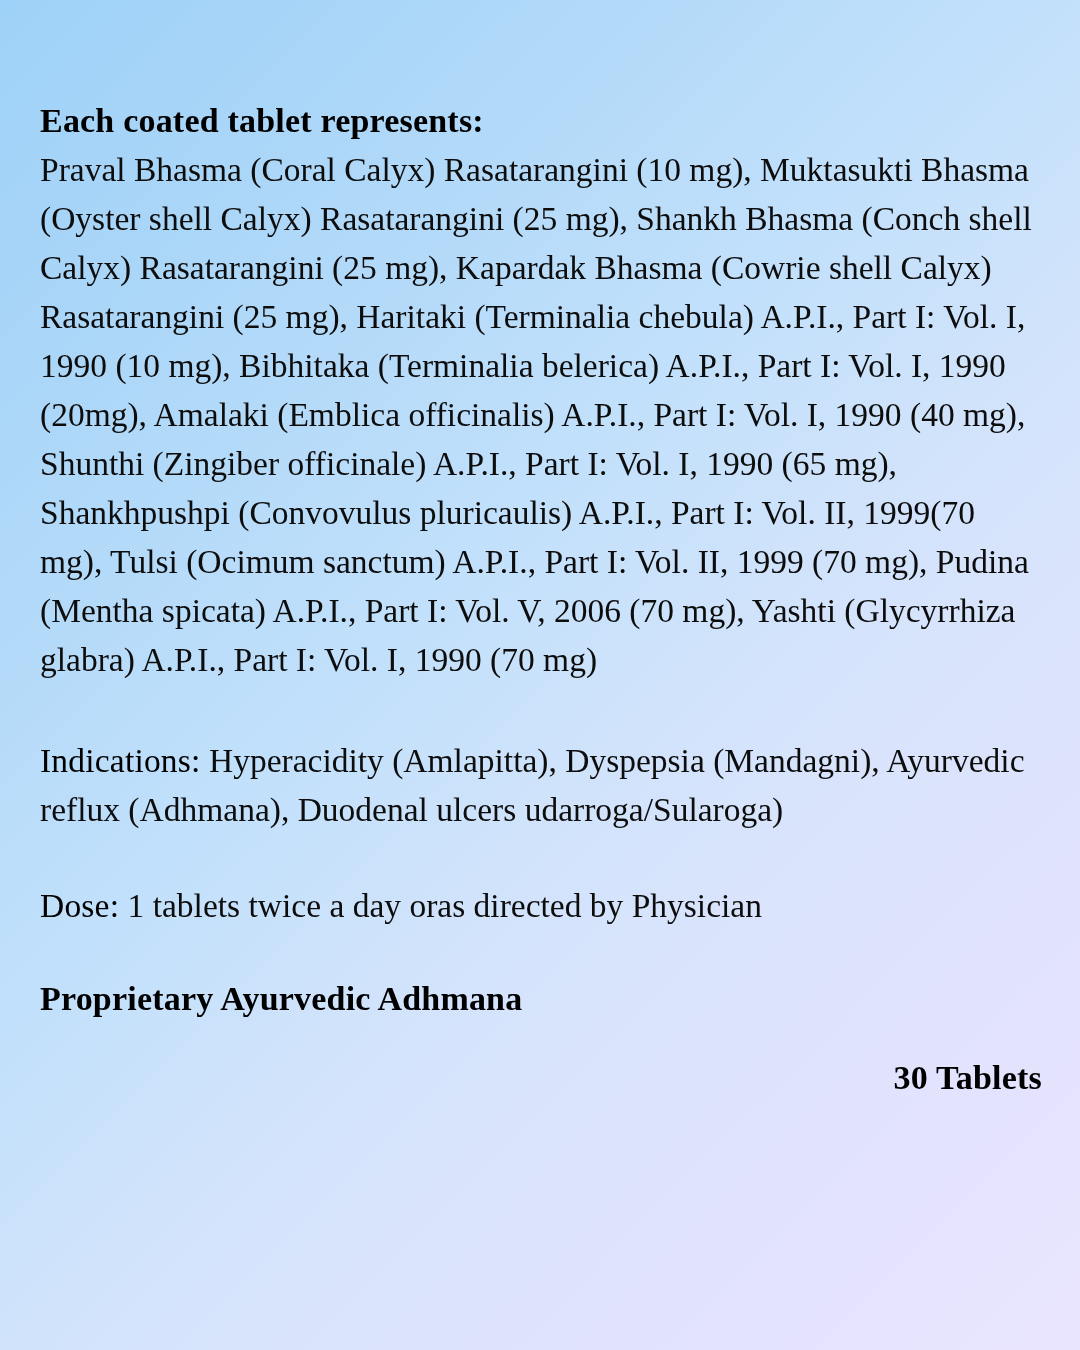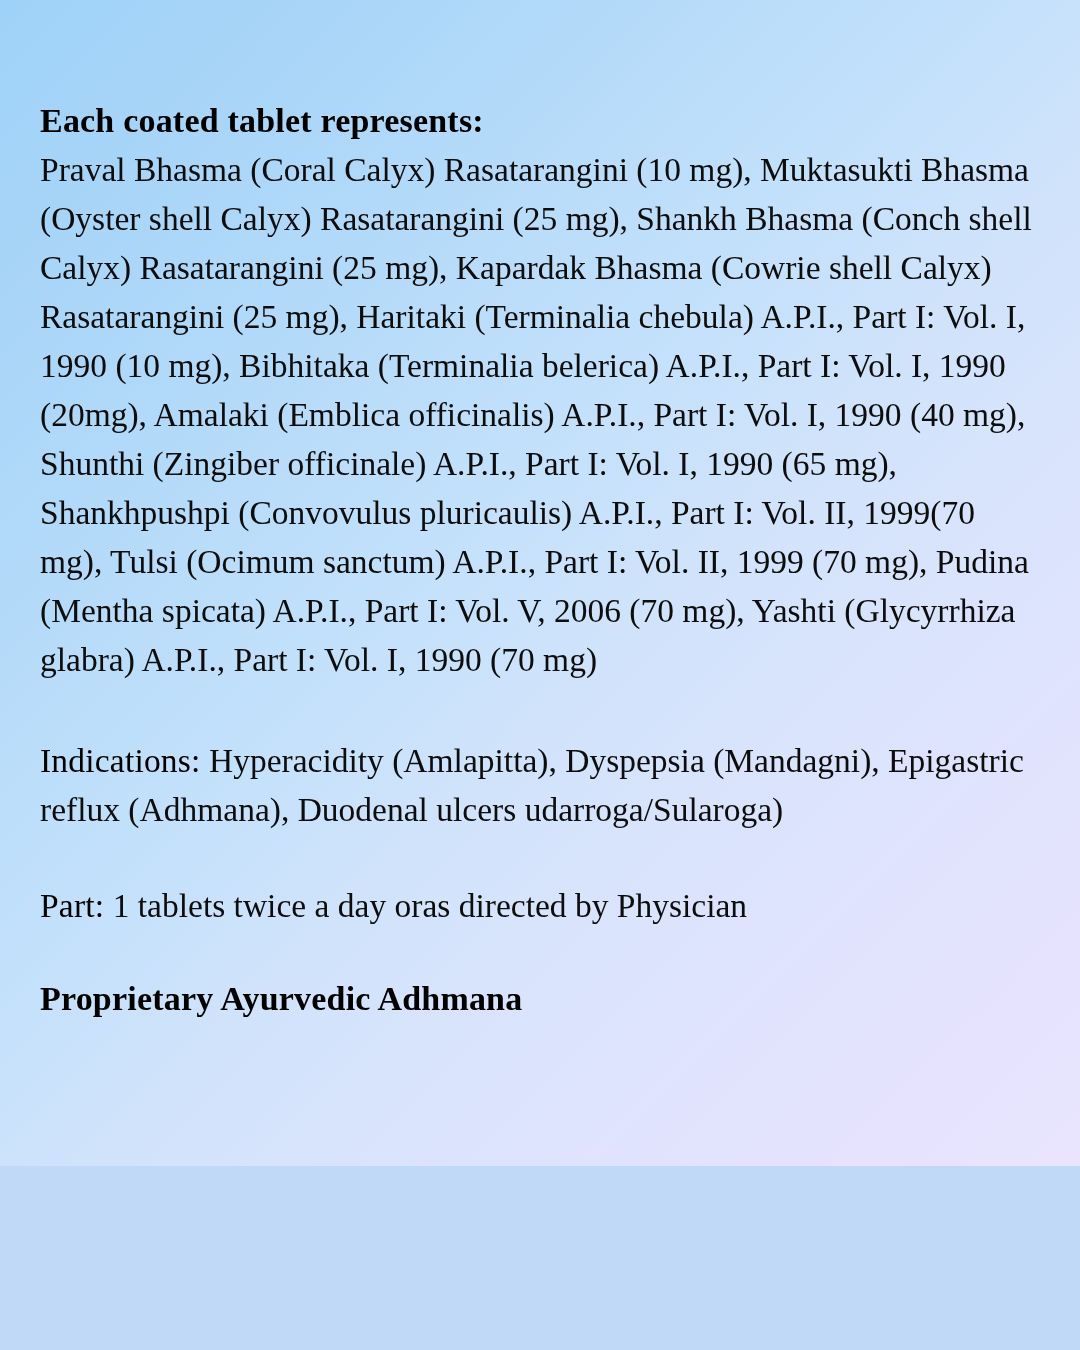--- a/index.html
+++ b/index.html
@@ -11,21 +11,21 @@
     width: 1080px;
     height: 1350px;
     overflow: hidden;
     font-family: "Liberation Serif", "DejaVu Serif", serif;
     background: #bfd9f7;
   }
 
   .label-panel {
     position: relative;
     width: 1080px;
-    height: 1166px;
+    height: 1350px;
     box-sizing: border-box;
     
     background:
       linear-gradient(135deg,
         #9fd2f8 0%,
         #a8d5f8 14%,
         #b4daf9 28%,
         #c1e0fb 42%,
         #cfe3fb 55%,
         #d9e4fc 67%,
@@ -105,30 +105,33 @@
   <div class="content">
 
     <div class="section">
       <span class="heading">Each coated tablet represents:</span>
       <span class="body-text">Praval Bhasma (Coral Calyx) Rasatarangini (10 mg), Muktasukti Bhasma (Oyster shell Calyx) Rasatarangini (25 mg), Shankh Bhasma (Conch shell Calyx) Rasatarangini (25 mg), Kapardak Bhasma (Cowrie shell Calyx) Rasatarangini (25 mg), Haritaki (Terminalia chebula) A.P.I., Part I: Vol. I, 1990 (10 mg), Bibhitaka (Terminalia belerica) A.P.I., Part I: Vol. I, 1990 (20mg), Amalaki (Emblica officinalis) A.P.I., Part I: Vol. I, 1990 (40 mg), Shunthi (Zingiber officinale) A.P.I., Part I: Vol. I, 1990 (65 mg), Shankhpushpi (Convovulus pluricaulis) A.P.I., Part I: Vol. II, 1999(70 mg), Tulsi (Ocimum sanctum) A.P.I., Part I: Vol. II, 1999 (70 mg), Pudina (Mentha spicata) A.P.I., Part I: Vol. V, 2006 (70 mg), Yashti (Glycyrrhiza glabra) A.P.I., Part I: Vol. I, 1990 (70 mg)</span>
     </div>
 
     <div class="gap-lg"></div>
 
     <div class="section">
-      <span class="inline-label">Indications:</span><span class="body-text" style="display:inline;"> Hyperacidity (Amlapitta), Dyspepsia (Mandagni), Epigastric reflux (Adhmana), Duodenal ulcers udarroga/Sularoga)</span>
+      <span class="inline-label">Indications:</span><span class="body-text" style="display:inline;"> Hyperacidity (Amlapitta), Dyspepsia (Mandagni), Ayurvedic reflux (Adhmana), Duodenal ulcers udarroga/Sularoga)</span>
     </div>
 
     <div class="gap-md"></div>
 
     <div class="section">
-      <span class="inline-label">Part:</span><span class="body-text" style="display:inline;"> 1 tablets twice a day oras directed by Physician</span>
+      <span class="inline-label">Dose:</span><span class="body-text" style="display:inline;"> 1 tablets twice a day oras directed by Physician</span>
     </div>
 
     <div class="gap-sm"></div>
 
     <div class="section">
       <span class="footer-strong">Proprietary Ayurvedic Adhmana</span>
     </div>
 
+    <div class="section">
+      <span class="count-line">30 Tablets</span>
+    </div>
 
   </div>
 </div>
 
 </body></html>

